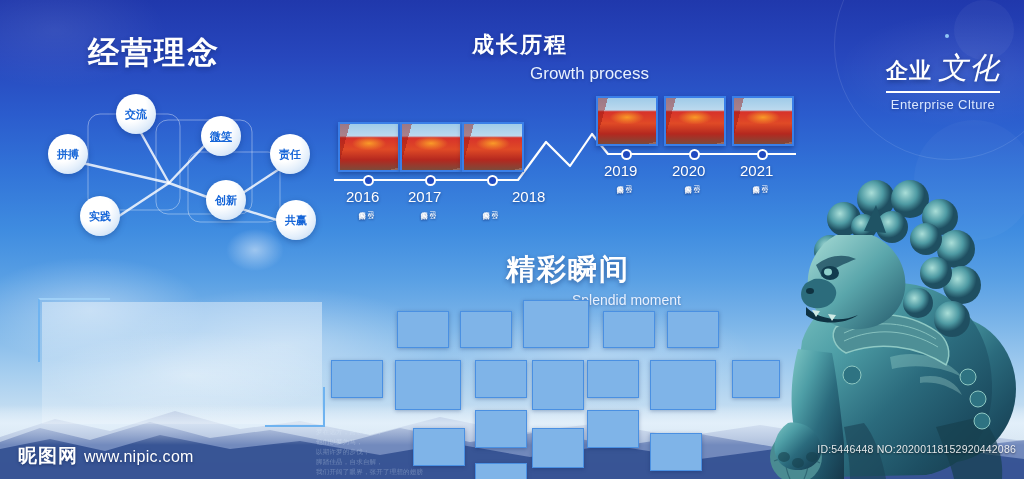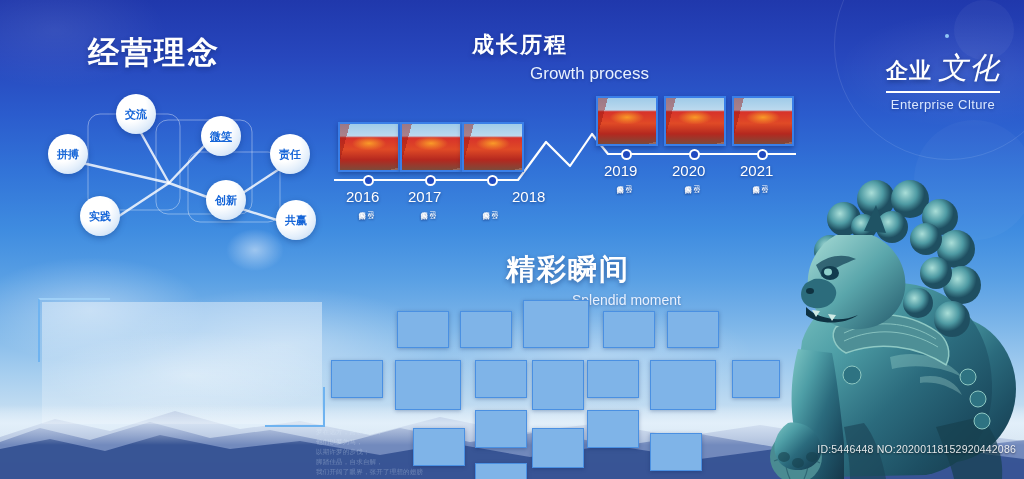--- a/index.html
+++ b/index.html
@@ -534,20 +534,24 @@
         <circle cx="228" cy="250" r="8"></circle>
         <circle cx="238" cy="272" r="8"></circle>
         <circle cx="242" cy="294" r="8"></circle>
       </g>
 
       <path d="M150 230 C176 222 206 230 222 250 C204 240 176 236 152 242 Z" fill="#9ed6cf" opacity=".35"></path>
       <path d="M180 250 C200 246 216 254 222 268 C208 258 194 254 180 256 Z" fill="#b3e0d8" opacity=".3"></path>
     </svg>
   </div>
 
+  <div id="watermark">
+    <span class="wm-cn">昵图网</span>
+    <span class="wm-url">www.nipic.com</span>
+  </div>
 
   <div id="image-id">ID:5446448 NO:20200118152920442086</div>
 
 </div>
 
 <style>
   
   .toh {
     background:
       

